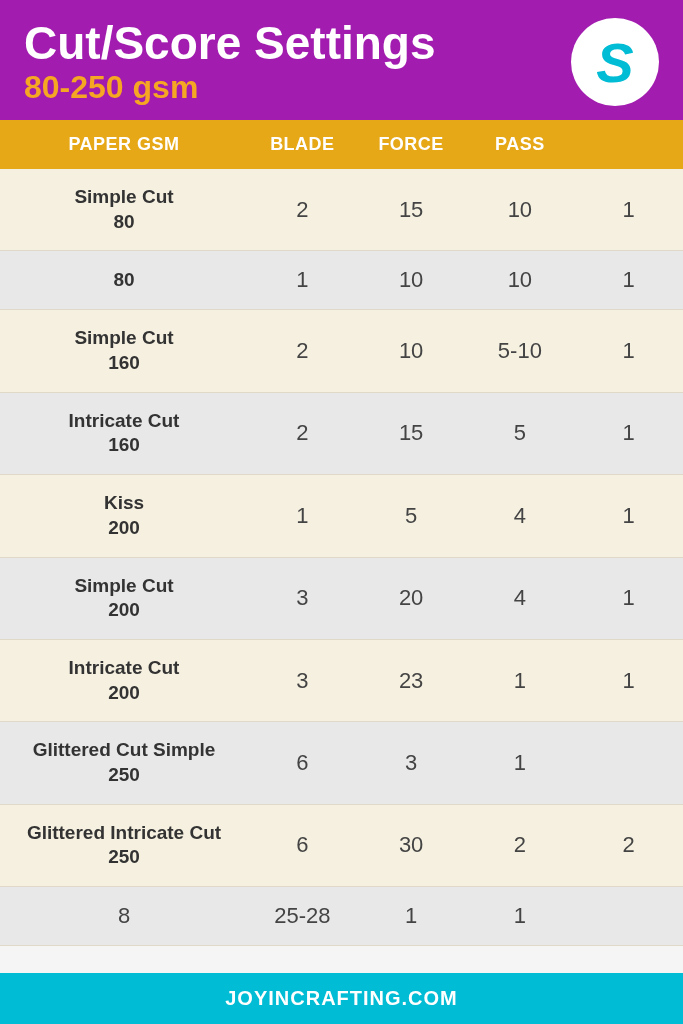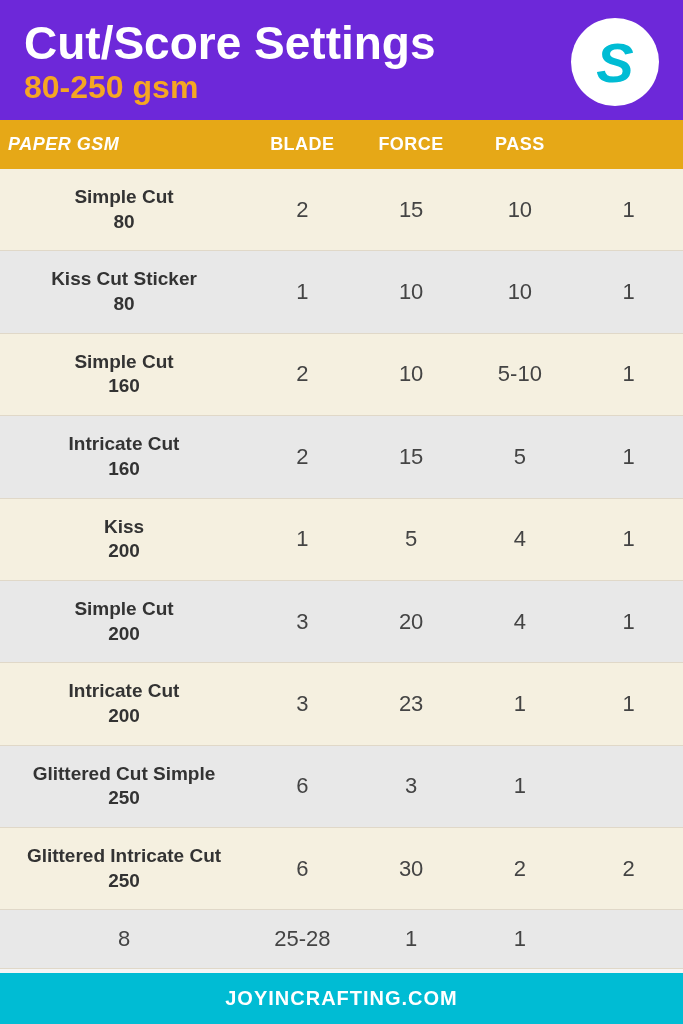--- a/index.html
+++ b/index.html
@@ -5,21 +5,21 @@
     * { margin: 0; padding: 0; box-sizing: border-box; }
     body {
       width: 683px;
       min-height: 1024px;
       font-family: Arial, sans-serif;
       background: #f5f5f5;
       display: flex;
       flex-direction: column;
     }
     .header {
-      background: #6d28d9;
+      background: #a21caf;
       padding: 18px 24px 14px 24px;
       display: flex;
       align-items: center;
       justify-content: space-between;
     }
     .header-text {
       display: flex;
       flex-direction: column;
     }
     .header-title {
@@ -58,22 +58,21 @@
     }
     .col-header {
       text-align: center;
       padding: 14px 8px;
       font-size: 18px;
       font-weight: 800;
       color: #fff;
       letter-spacing: 0.5px;
     }
     .col-header.first {
-      text-align: left;
-      font-style: italic;
+      text-align: center;
     }
     .table-body {
       display: flex;
       flex-direction: column;
       flex: 1;
     }
     .table-row {
       display: grid;
       grid-template-columns: 248px 1fr 1fr 1fr 1fr;
       border-bottom: 1px solid #e0d8c8;
@@ -140,21 +139,20 @@
         <span>Simple Cut</span>
         <span>80</span>
       </div>
       <div class="cell">2</div>
       <div class="cell">15</div>
       <div class="cell">10</div>
       <div class="cell">1</div>
     </div>
     <div class="table-row">
       <div class="cell name-cell">
-        <span>Kiss Cut Sticker</span>
         <span>80</span>
       </div>
       <div class="cell">1</div>
       <div class="cell">10</div>
       <div class="cell">10</div>
       <div class="cell">1</div>
     </div>
     <div class="table-row">
       <div class="cell name-cell">
         <span>Simple Cut</span>

